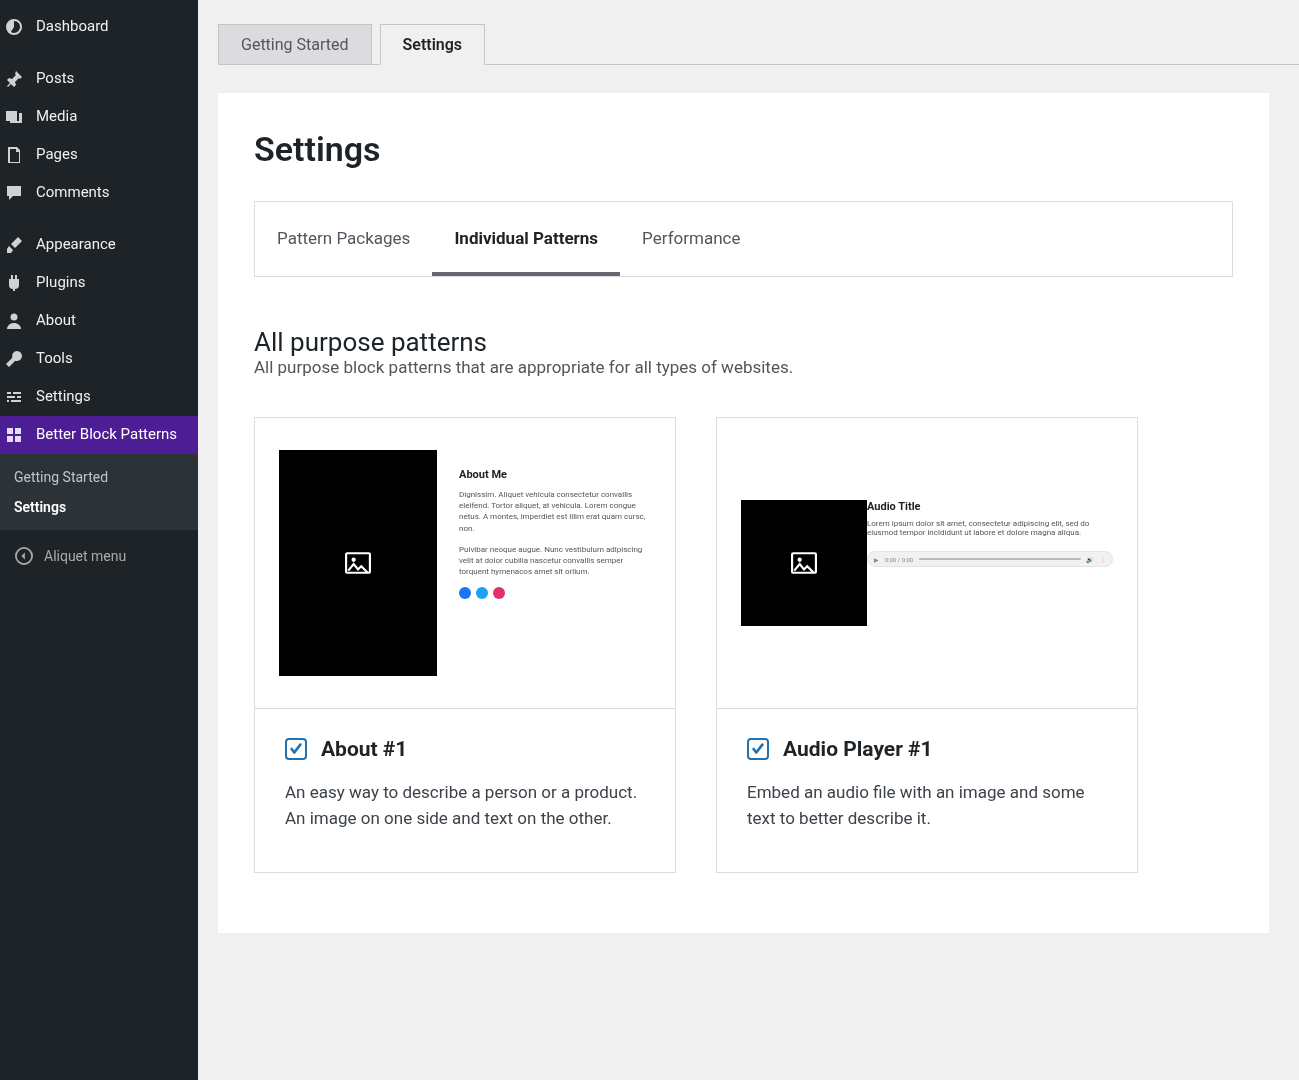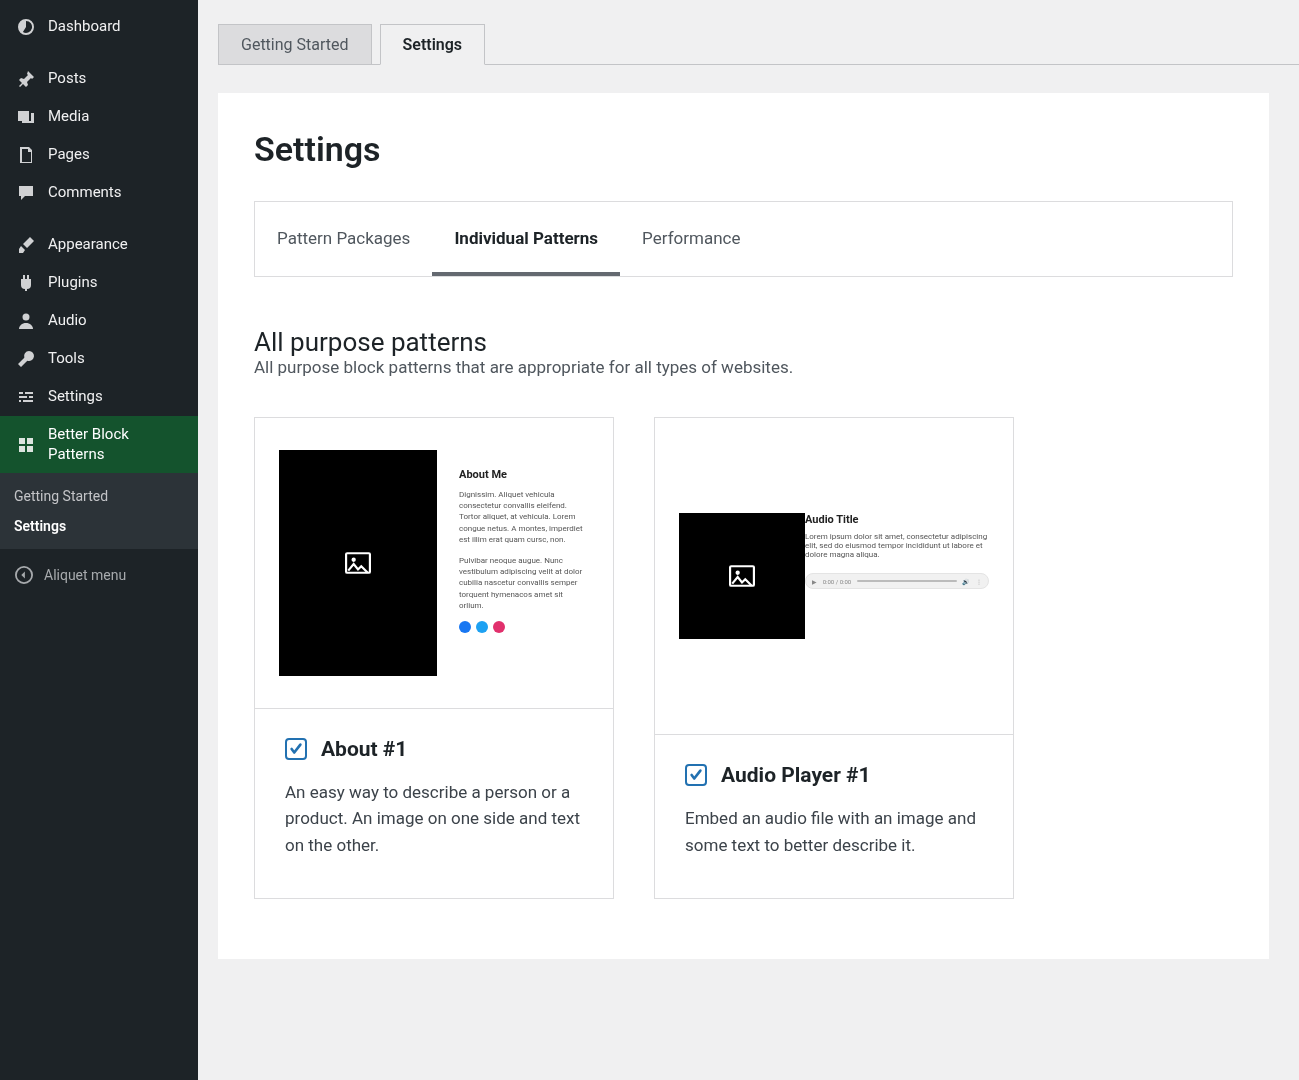--- a/index.html
+++ b/index.html
@@ -16,36 +16,36 @@
   .sidebar {
     width: 198px;
     background: #1d2327;
     color: #f0f0f1;
     flex-shrink: 0;
     padding-top: 8px;
   }
   .menu-item {
     display: flex;
     align-items: center;
-    padding: 9px 10px 9px 16px;
+    padding: 9px 10px 9px 4px;
     color: #f0f0f1;
     cursor: pointer;
     font-size: 15px;
     line-height: 1.3;
   }
   .menu-item .mi-icon {
     width: 20px; height: 20px;
     margin-right: 12px;
     flex-shrink: 0;
     display: inline-flex; align-items: center; justify-content: center;
     opacity: 0.85;
   }
   .menu-item.sep-top { margin-top: 14px; }
   .menu-item.active {
-    background: #14532d;
+    background: #4c1d95;
     color: #fff;
     position: relative;
   }
   .menu-item.active::after {
     content: "";
     position: absolute;
     right: -8px;
     top: 50%;
     margin-top: -8px;
     border: 8px solid transparent;
@@ -115,21 +115,21 @@
     cursor: pointer;
     border-bottom: 4px solid transparent;
   }
   .subtab.active { font-weight: 700; color: #1d2327; border-bottom-color: #646970; }
 
   .section-title { font-size: 26px; font-weight: 400; color: #1d2327; }
   .section-desc { font-size: 17px; color: #50575e; margin-bottom: 40px; }
 
   .cards { display: flex; gap: 40px; }
   .card {
-    width: 360px;
+    width: 422px;
     border: 1px solid #dcdcde;
     background: #fff;
     display: flex; flex-direction: column;
   }
   .card-preview {
     border-bottom: 1px solid #dcdcde;
     min-height: 210px;
     flex: 1;
     display:flex; align-items:center; justify-content:center;
     padding: 32px 24px;
@@ -238,21 +238,21 @@
       <span>Plugins</span>
     </div>
 
     <div class="menu-item">
       <span class="mi-icon">
         <svg width="20" height="20" viewBox="0 0 20 20" fill="#f0f0f1">
             <circle cx="10" cy="6" r="3.5"></circle>
             <path d="M3 18c0-3.3 3.1-6 7-6s7 2.7 7 6z"></path>
           </svg>
       </span>
-      <span>Audio</span>
+      <span>About</span>
     </div>
 
     <div class="menu-item">
       <span class="mi-icon">
         <svg width="20" height="20" viewBox="0 0 20 20" fill="#f0f0f1">
             <path d="M13 2a5 5 0 00-4.7 6.7L2 15l3 3 6.3-6.3A5 5 0 1013 2z"></path>
           </svg>
       </span>
       <span>Tools</span>
     </div>

